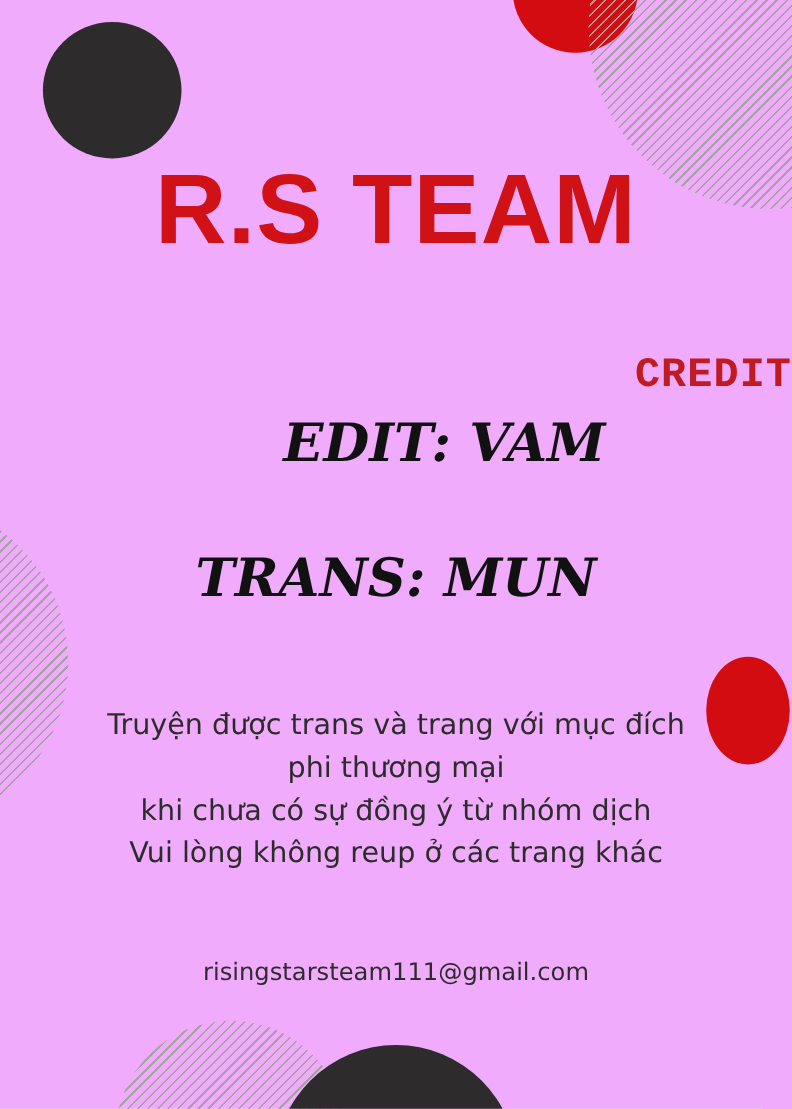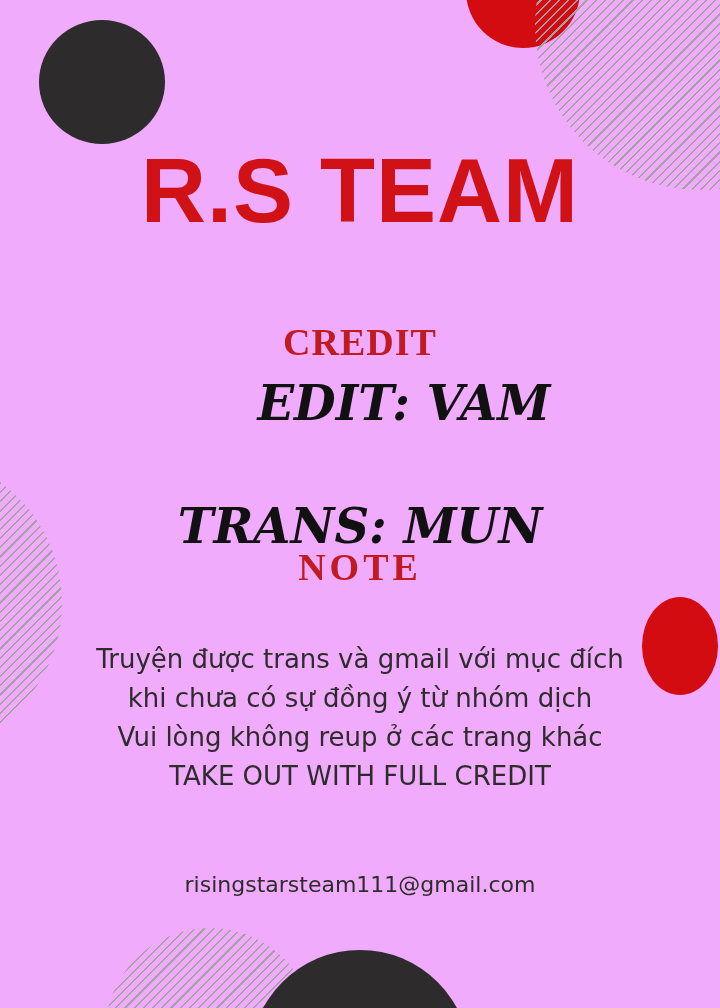--- a/index.html
+++ b/index.html
@@ -43,24 +43,25 @@
   .team-title {
     top: 146px;
     font-family: "Liberation Sans", sans-serif;
     font-weight: bold;
     font-size: 90px;
     line-height: 1;
     letter-spacing: 1px;
     color: #d01116;
   }
   .red-heading {
-    font-family: Liberation Serif, serif;
+    font-family: Liberation Mono, monospace;
     font-weight: bold;
     color: #bf1b21;
     line-height: 1;
+    text-align: right;
   }
   .credit-heading { top: 323px; font-size: 38px; letter-spacing: 1px; }
   .note-heading   { top: 548px; font-size: 38px; letter-spacing: 4px; }
 
   .script-line {
     font-family: "DejaVu Serif", serif;
     font-style: italic;
     font-weight: bold;
     font-size: 48px;
     line-height: 1;
@@ -95,24 +96,23 @@
   <div class="shape black-fill c-black-btm"></div>
 
   <div class="txt team-title">R.S TEAM</div>
 
   <div class="txt red-heading credit-heading">CREDIT</div>
 
   <div class="txt script-line edit-line">EDIT: VAM</div>
 
   <div class="txt script-line trans-line">TRANS: MUN</div>
 
-  <div class="txt red-heading note-heading">NOTE</div>
 
   <div class="txt note-text">
-    <div>Truyện được trans và gmail với mục đích</div>
+    <div>Truyện được trans và trang với mục đích</div>
+    <div>phi thương mại</div>
     <div>khi chưa có sự đồng ý từ nhóm dịch</div>
     <div>Vui lòng không reup ở các trang khác</div>
-    <div>TAKE OUT WITH FULL CREDIT</div>
   </div>
 
   <div class="txt email-line">risingstarsteam111@gmail.com</div>
 
 </div>
 
 </body></html>

